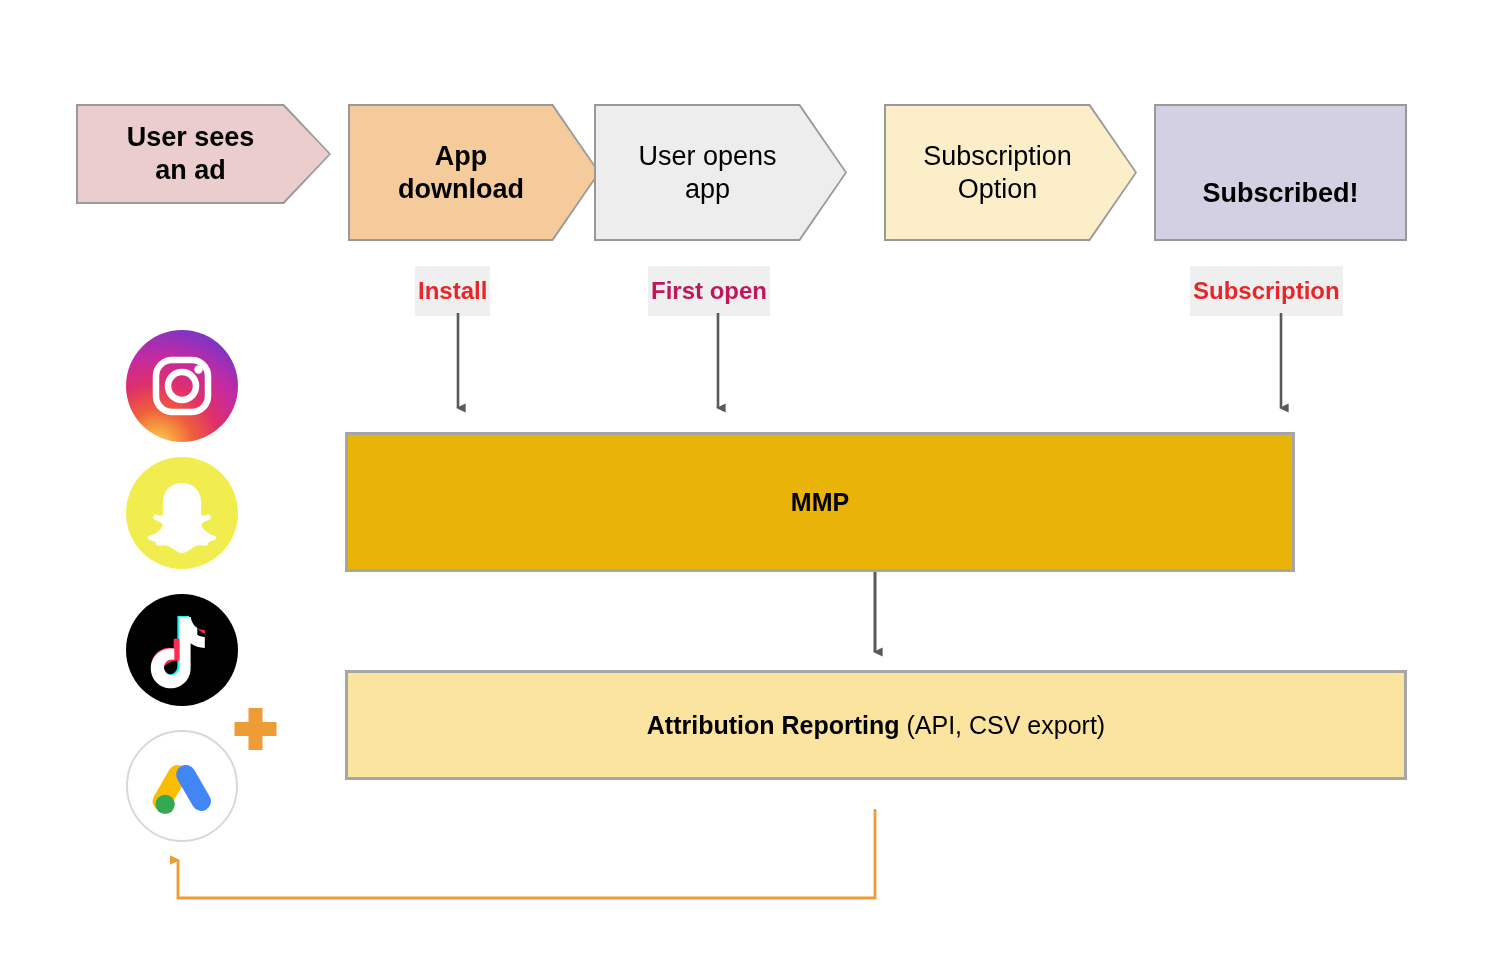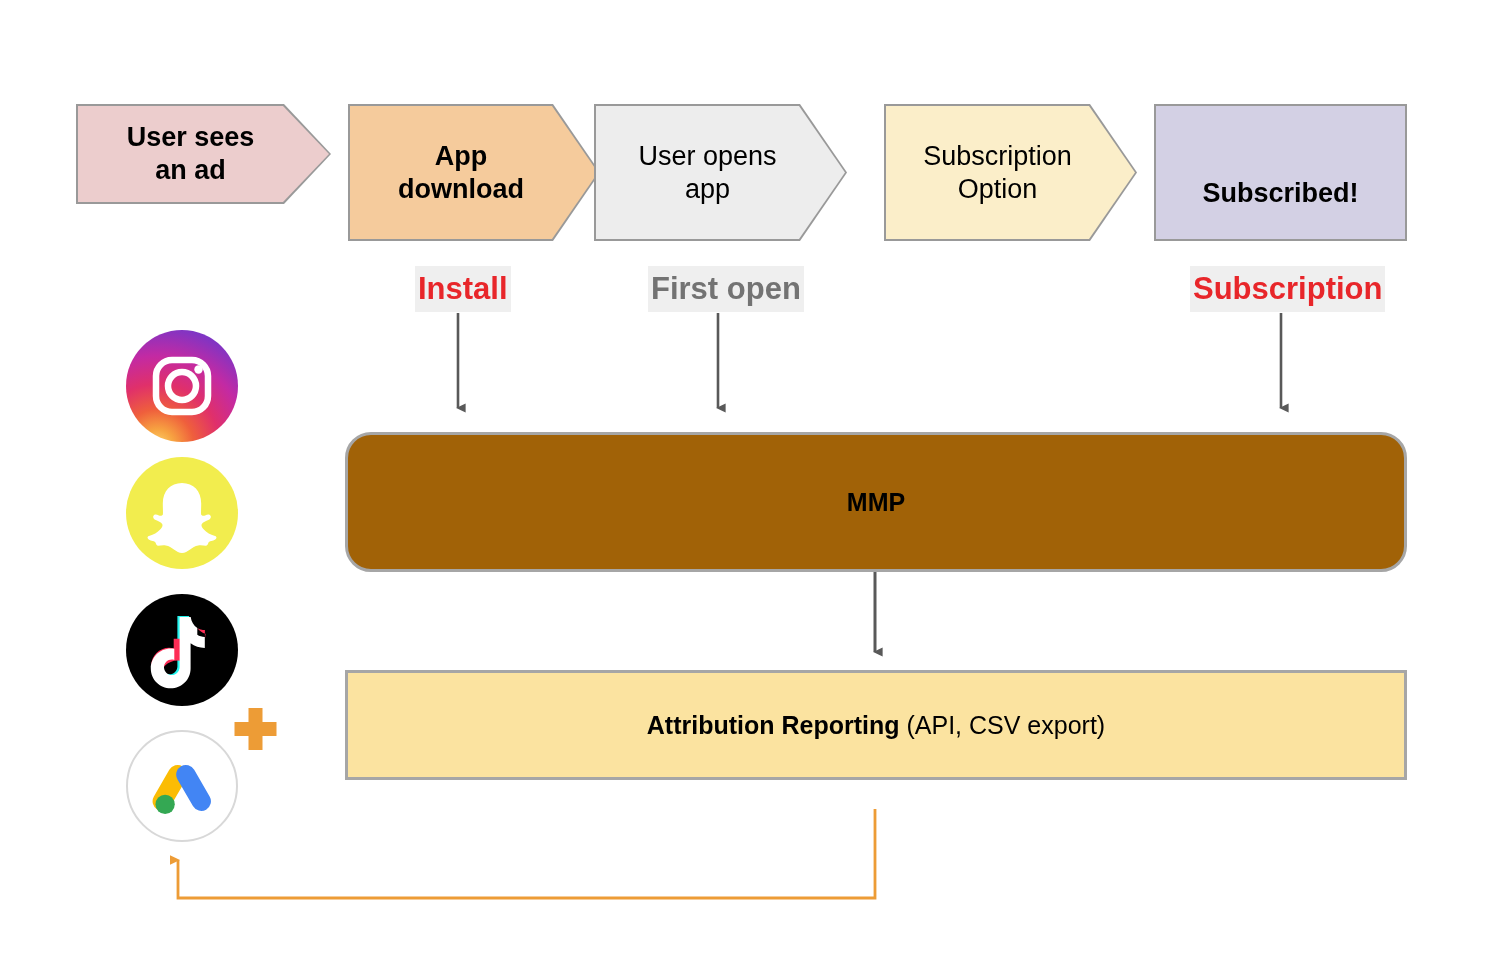--- a/index.html
+++ b/index.html
@@ -54,24 +54,24 @@
   .chev-arrow .fill-layer {
     clip-path: polygon(0 0, calc(100% - 46px) 0, 100% 50%, calc(100% - 46px) 100%, 0 100%);
   }
 
   .box-rect .stroke-layer, .box-rect .fill-layer { clip-path: none; }
 
   
   .steplabel {
     position: absolute;
     font-weight: bold;
-    font-size: 31px;
+    font-size: 24px;
     white-space: nowrap;
     background: #efefef;
-    padding: 5px 3px;
+    padding: 11px 3px;
     line-height: 1.15;
   }
 
   
   .bigbox {
     position: absolute;
     box-sizing: border-box;
     border: 3px solid #a6a6a6;
     display: flex;
     align-items: center;
@@ -139,21 +139,21 @@
   <div class="chev box-rect" style="left:1154px; top:104px; width:253px; height:137px;">
     <div class="stroke-layer"></div>
     <div class="fill-layer" style="background:#d3d0e4;"></div>
     <div class="chev-txt norightpad" style="font-weight:bold; font-size:27px;margin-top:42px;">
       <span class="lbl">Subscribed!</span>
     </div>
   </div>
 
   <div class="steplabel" style="left:415px; top:266px; color:#e8262a;">Install</div>
 
-  <div class="steplabel" style="left:648px; top:266px; color:#737373;">First open</div>
+  <div class="steplabel" style="left:648px; top:266px; color:#be185d;">First open</div>
 
   <div class="steplabel" style="left:1190px; top:266px; color:#e8262a;">Subscription</div>
 
   <svg class="abs" style="left:0; top:0; width:1502px; height:956px; pointer-events:none;">
     <defs>
       <marker id="arrowGray" markerWidth="10" markerHeight="10" refX="4.6" refY="7.6" orient="auto" markerUnits="userSpaceOnUse">
         <path d="M0.2,0 L9.0,0 L4.6,9.4 Z" fill="#595959"></path>
       </marker>
       <marker id="arrowOrange" markerWidth="11" markerHeight="11" refX="5.2" refY="8.4" orient="auto" markerUnits="userSpaceOnUse">
         <path d="M0.2,0 L10.2,0 L5.2,10.4 Z" fill="#ed9c36"></path>
@@ -164,21 +164,21 @@
 
     <line x1="718" y1="313" x2="718" y2="408" stroke="#595959" stroke-width="2.6" marker-end="url(#arrowGray)"></line>
 
     <line x1="1281" y1="313" x2="1281" y2="408" stroke="#595959" stroke-width="2.6" marker-end="url(#arrowGray)"></line>
 
     <line x1="875" y1="572" x2="875" y2="652" stroke="#595959" stroke-width="3" marker-end="url(#arrowGray)"></line>
 
     <path d="M875,809 L875,898 L178,898 L178,860" fill="none" stroke="#ed9c36" stroke-width="2.8" marker-end="url(#arrowOrange)"></path>
   </svg>
 
-  <div class="bigbox" style="left:345px; top:432px; width:1062px; height:140px; background:#a16207;border-radius:26px;">
+  <div class="bigbox" style="left:345px; top:432px; width:950px; height:140px; background:#eab308;">
     <span class="txt b">MMP</span>
   </div>
 
   <div class="bigbox" style="left:345px; top:670px; width:1062px; height:110px; background:#fbe3a0;">
     <span class="txt">
       <span class="b">Attribution Reporting</span><span> (API, CSV export)</span>
     </span>
   </div>
 
   <div class="ico ig" style="left:126px; top:330px; width:112px; height:112px;">

